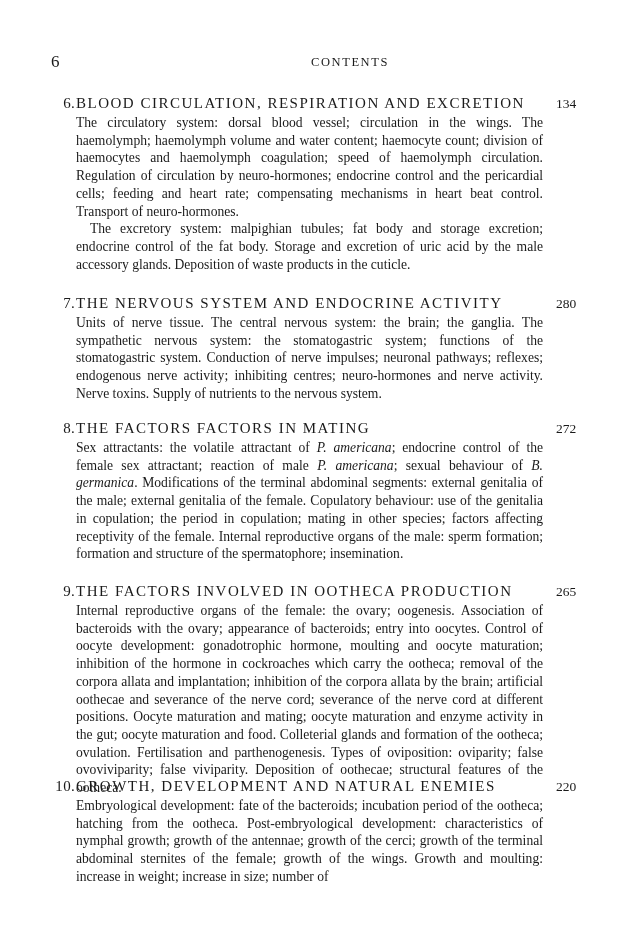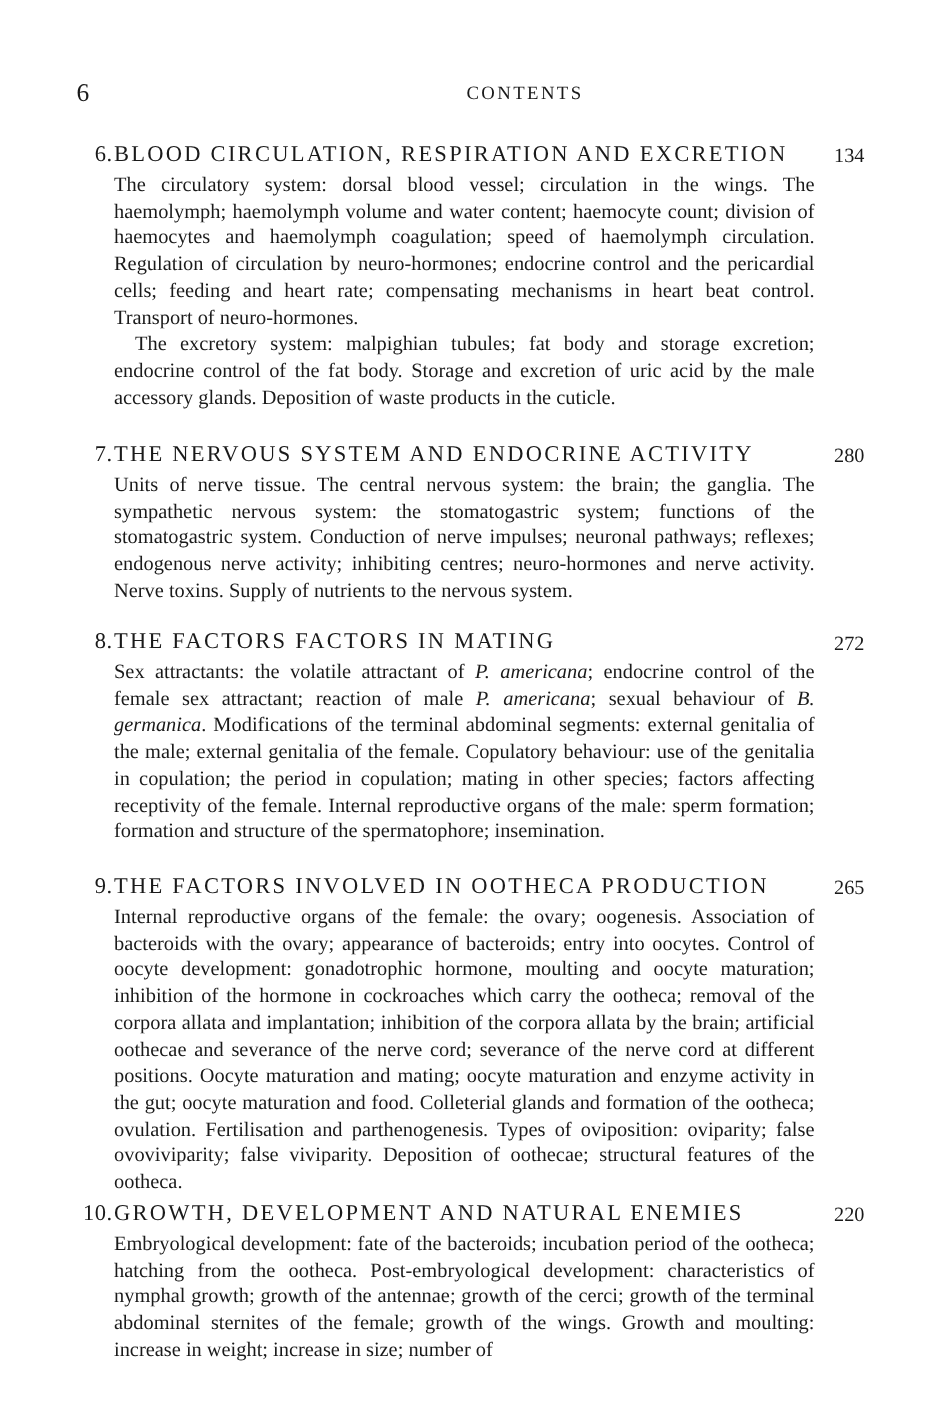--- a/index.html
+++ b/index.html
@@ -63,21 +63,21 @@
   <div class="ch-head">
     <span class="ch-num">9.</span>
     <span class="ch-title">THE FACTORS INVOLVED IN OOTHECA PRODUCTION</span>
     <span class="ch-page">265</span>
   </div>
   <div class="ch-body">
     <p>Internal reproductive organs of the female: the ovary; oogenesis. Association of bacteroids with the ovary; appearance of bacteroids; entry into oocytes. Control of oocyte development: gonadotrophic hormone, moulting and oocyte maturation; inhibition of the hormone in cockroaches which carry the ootheca; removal of the corpora allata and implantation; inhibition of the corpora allata by the brain; artificial oothecae and severance of the nerve cord; severance of the nerve cord at different positions. Oocyte maturation and mating; oocyte maturation and enzyme activity in the gut; oocyte maturation and food. Colleterial glands and formation of the ootheca; ovulation. Fertilisation and parthenogenesis. Types of oviposition: oviparity; false ovoviviparity; false viviparity. Deposition of oothecae; structural features of the ootheca.</p>
   </div>
 </section>
 
-<section class="chapter" style="top:801px">
+<section class="chapter" style="top:778px">
   <div class="ch-head">
     <span class="ch-num">10.</span>
     <span class="ch-title">GROWTH, DEVELOPMENT AND NATURAL ENEMIES</span>
     <span class="ch-page">220</span>
   </div>
   <div class="ch-body">
     <p>Embryological development: fate of the bacteroids; incubation period of the ootheca; hatching from the ootheca. Post-embryological development: characteristics of nymphal growth; growth of the antennae; growth of the cerci; growth of the terminal abdominal sternites of the female; growth of the wings. Growth and moulting: increase in weight; increase in size; number of</p>
   </div>
 </section>
 

